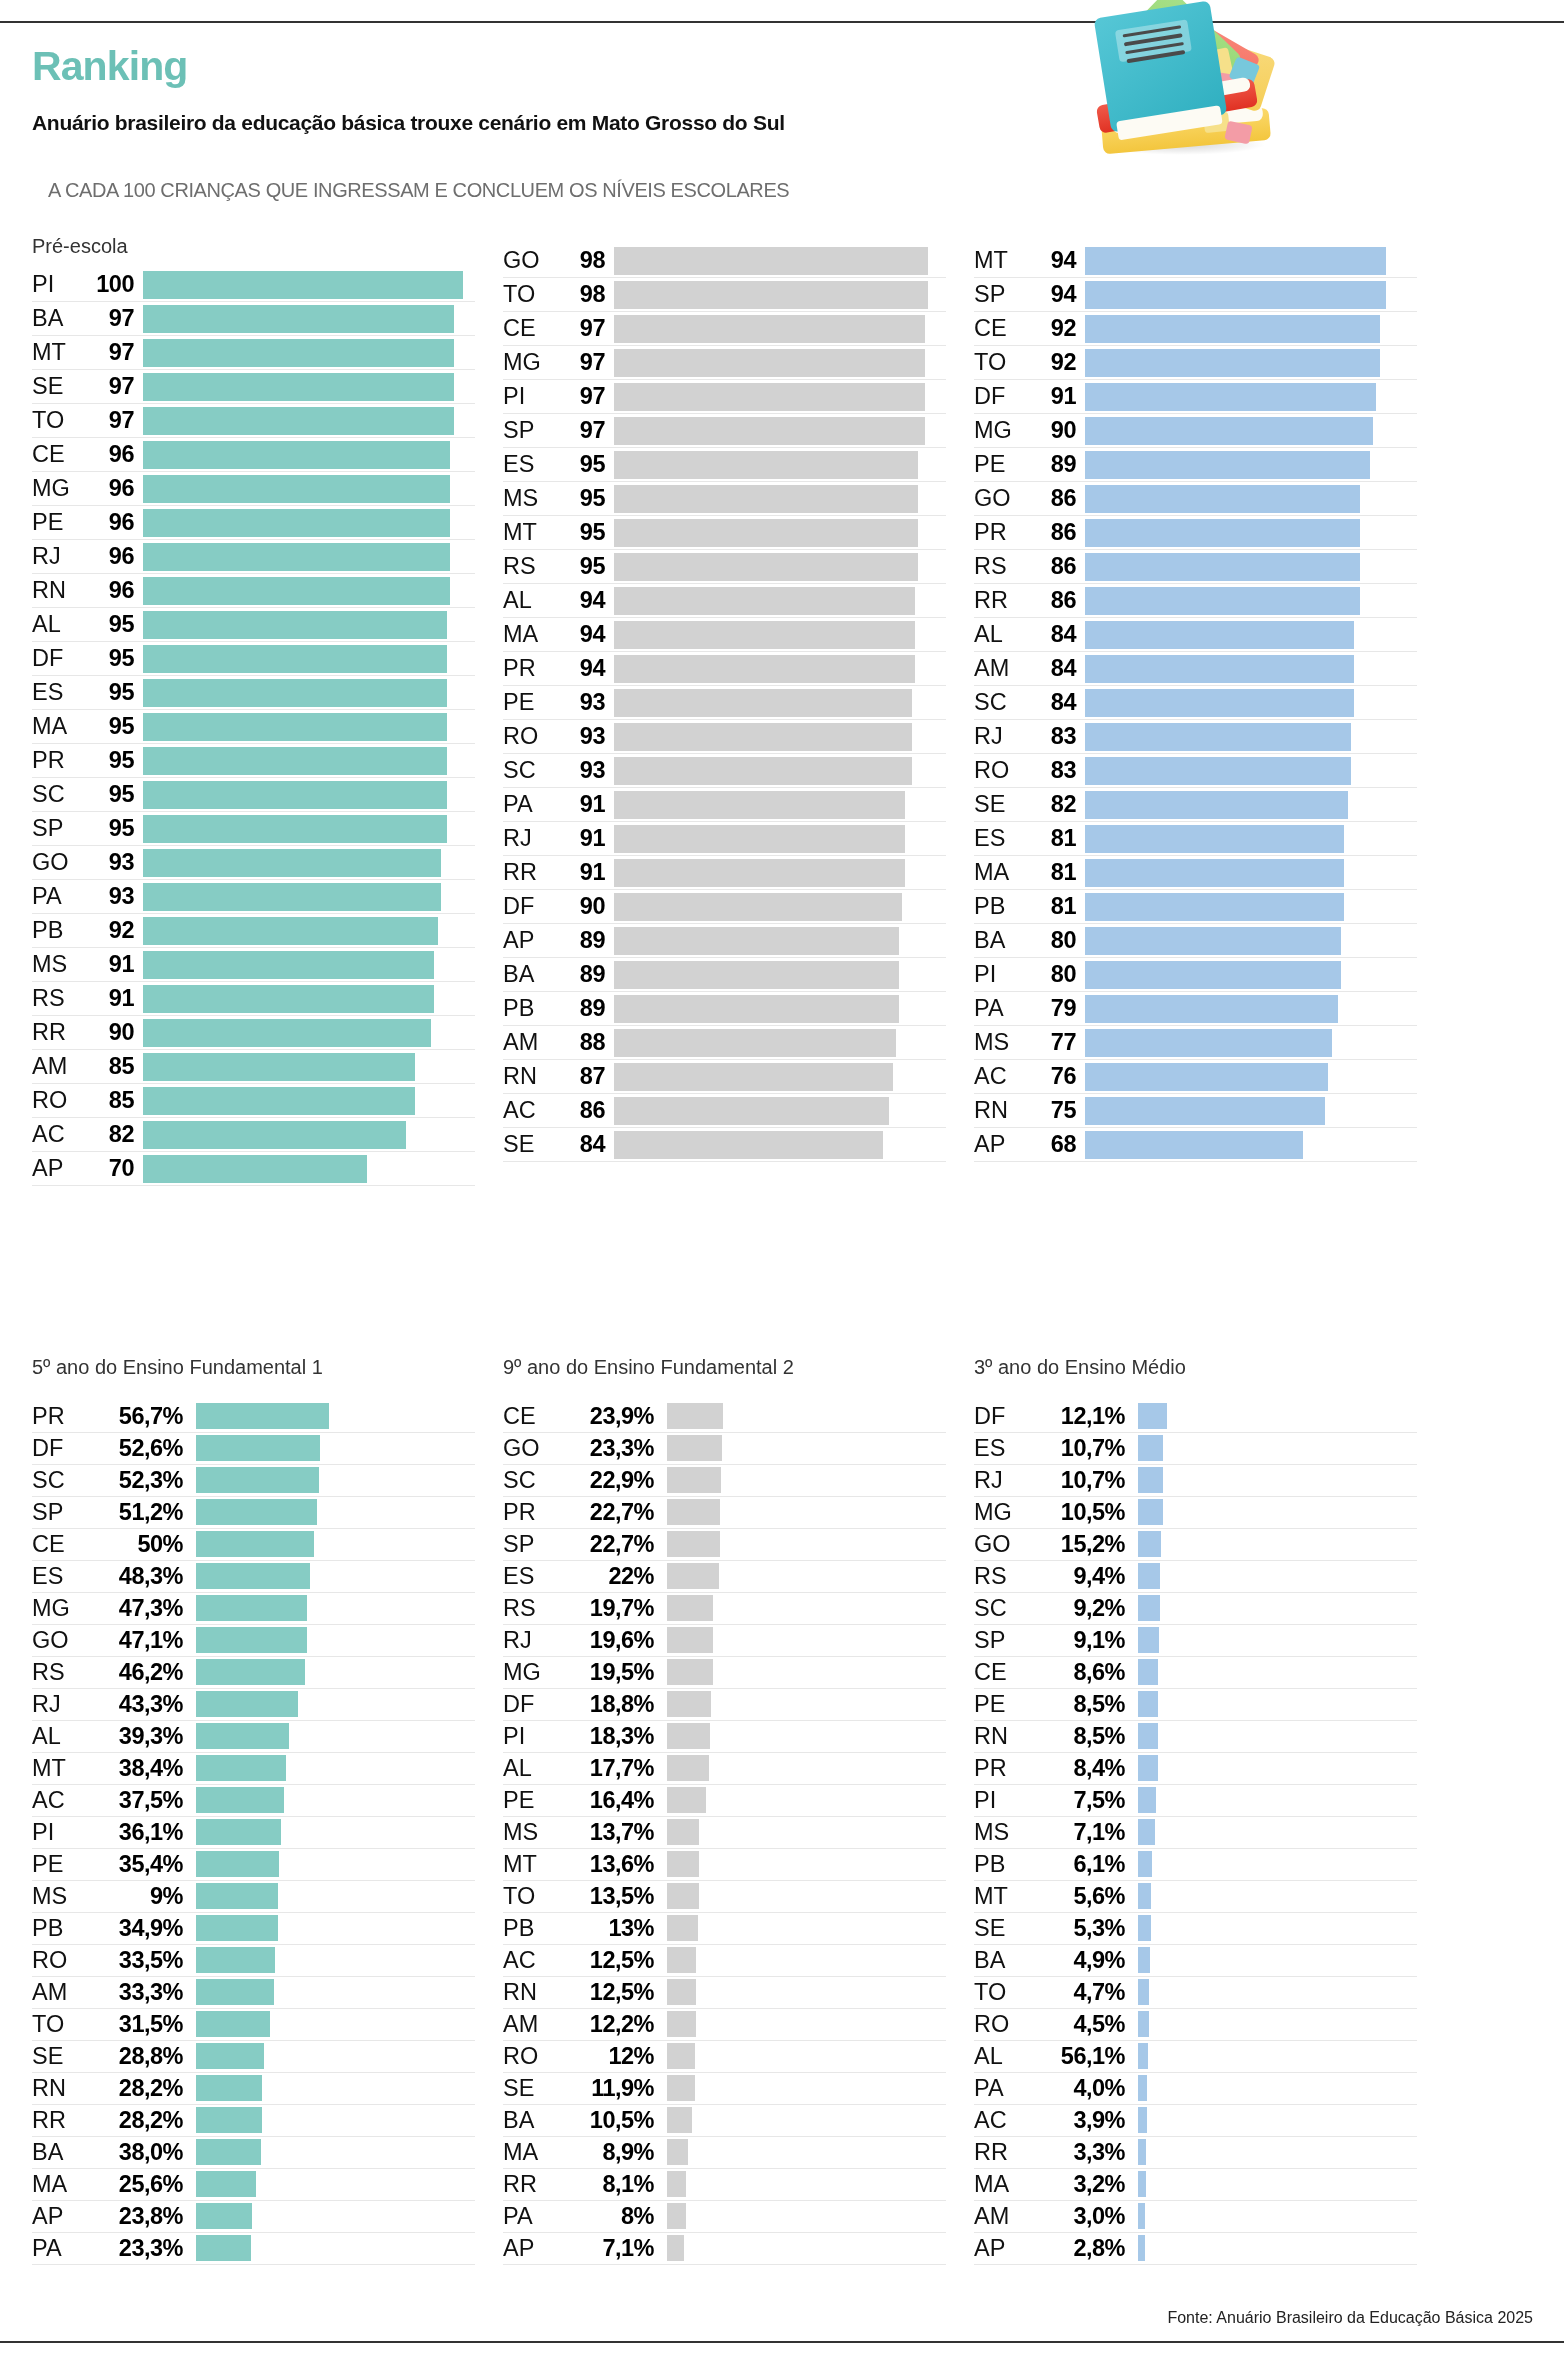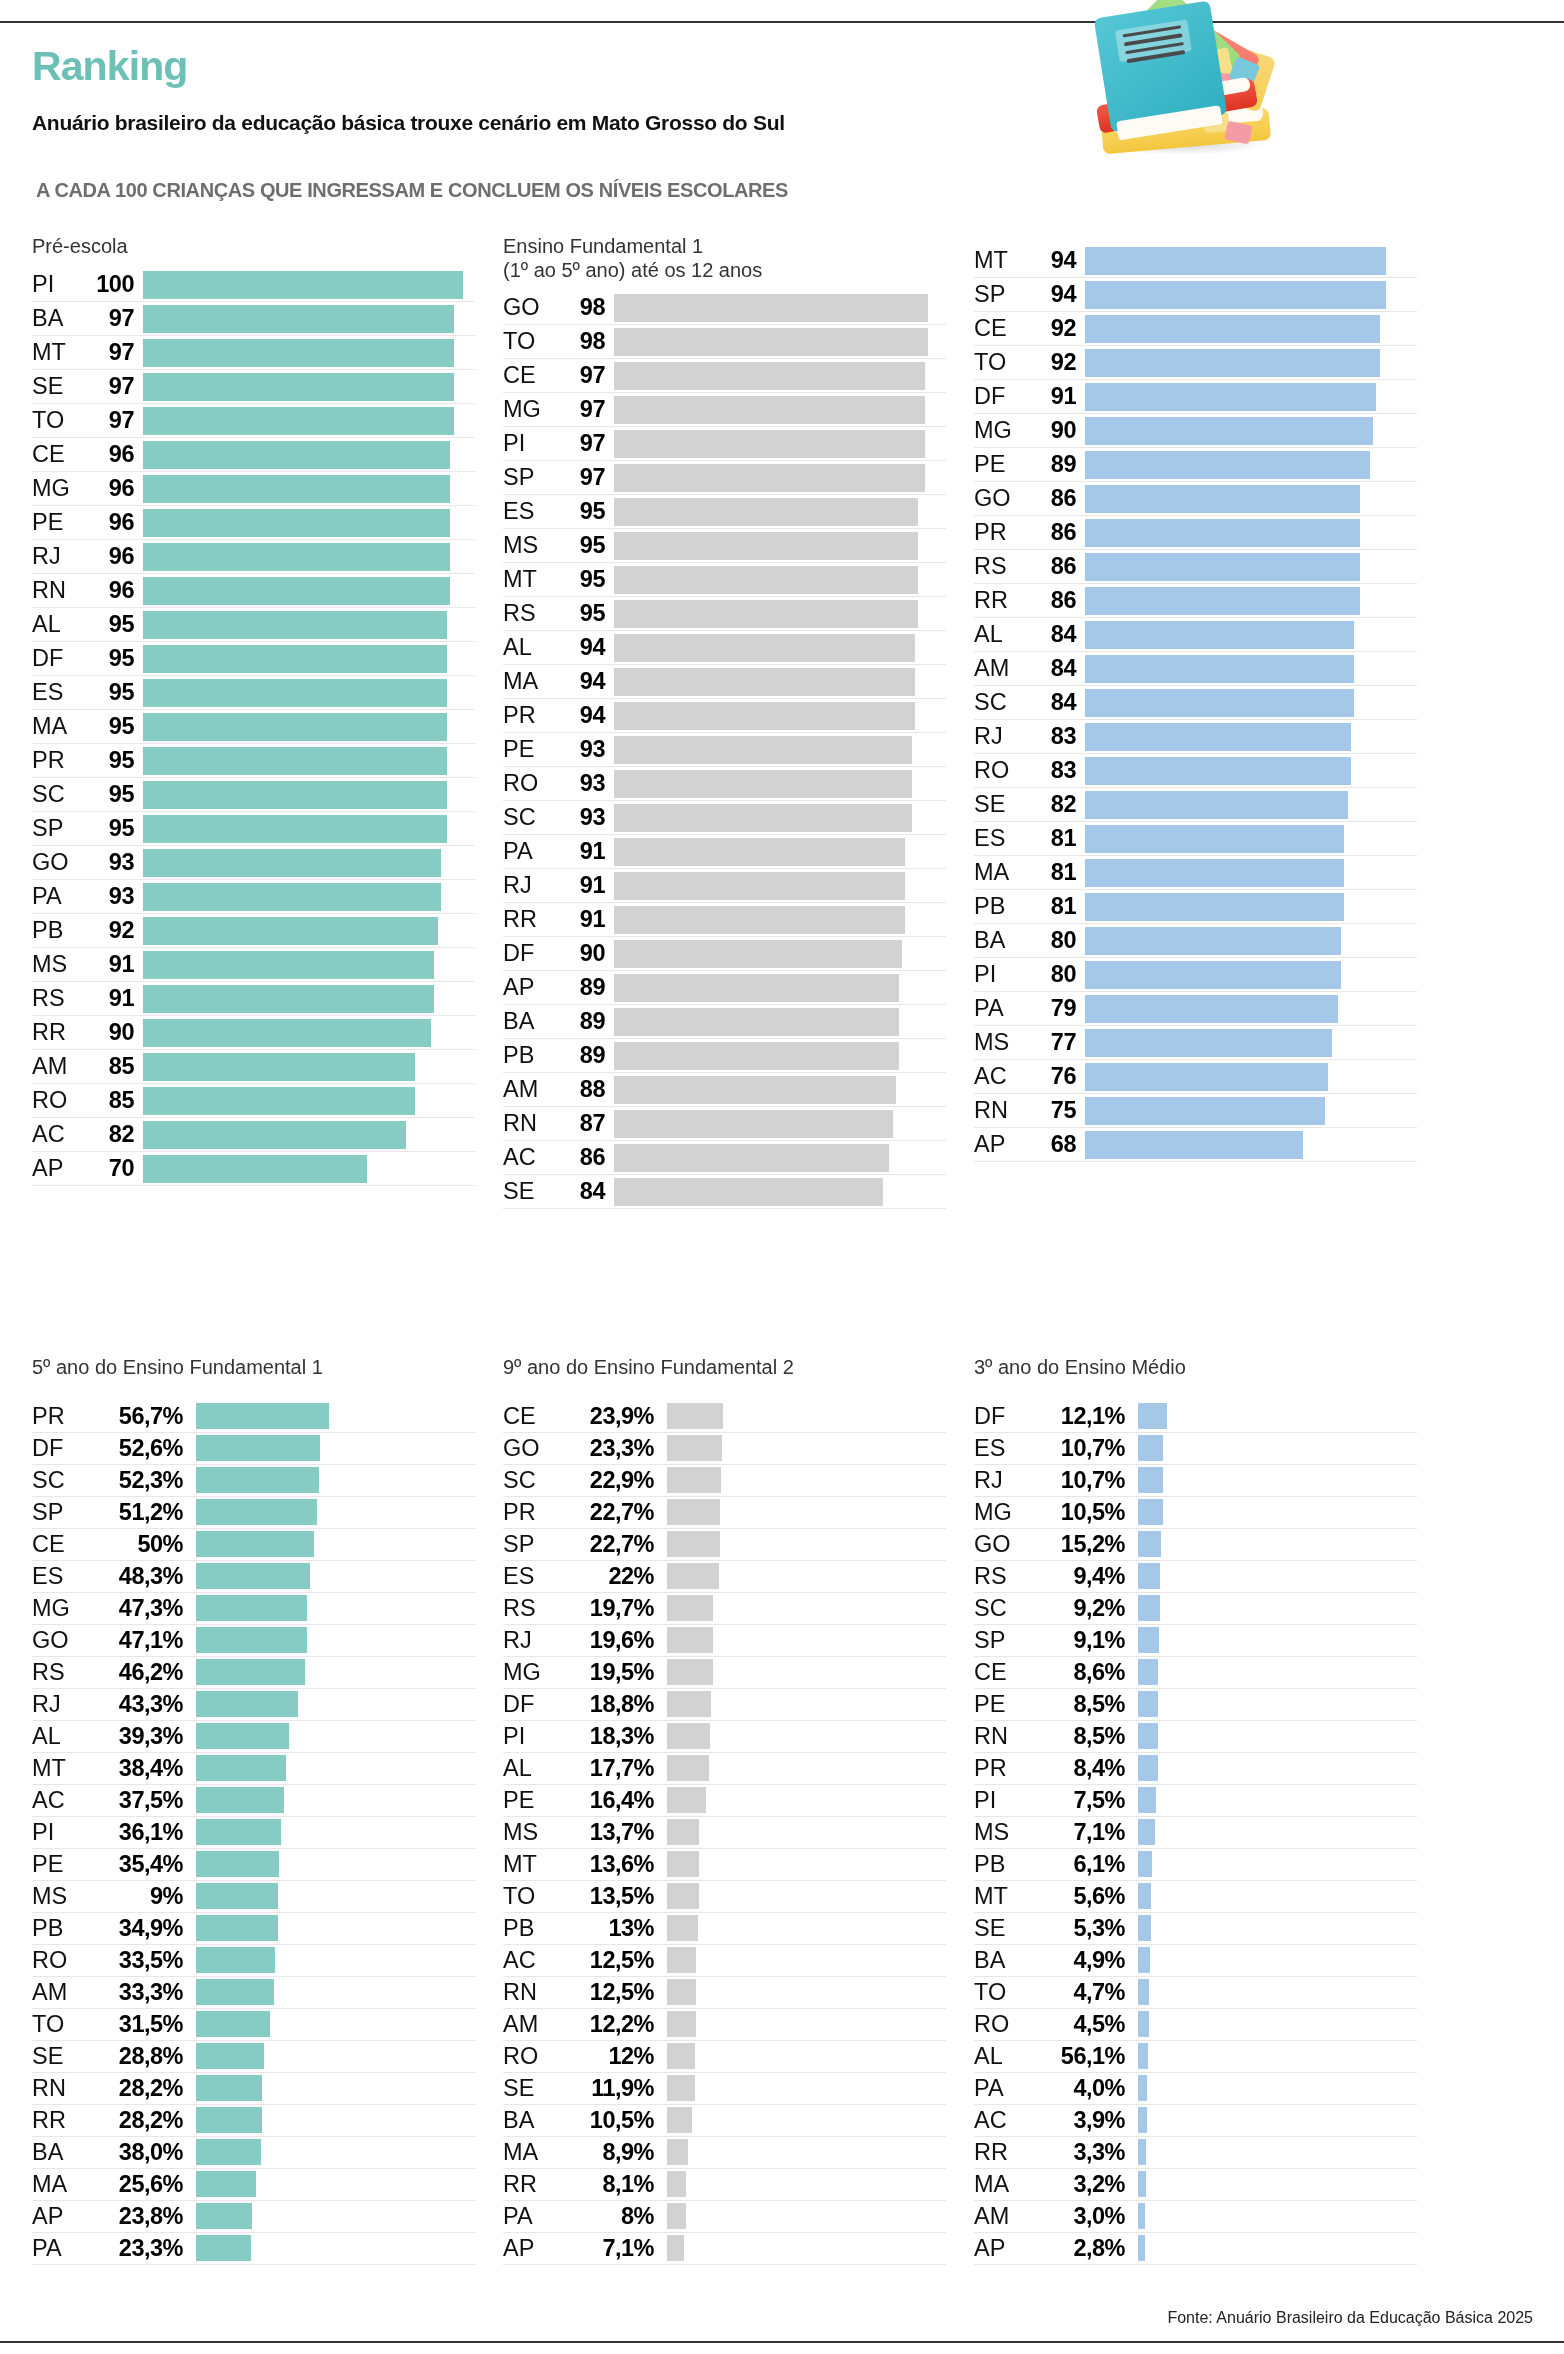--- a/index.html
+++ b/index.html
@@ -27,22 +27,22 @@
     position: absolute; left: 32px; top: 43px;
     font-size: 41px; font-weight: bold; letter-spacing: -0.9px;
     color: #6CC0B6;
   }
   .subtitle {
     position: absolute; left: 32px; top: 111px;
     font-size: 21px; font-weight: bold; color: #111;
     letter-spacing: -0.3px;
   }
   .section-head {
-    position: absolute; left: 36px;
-    font-size: 20px; font-weight: bold; color: #6e6e6e;
+    position: absolute; left: 48px;
+    font-size: 20px; font-weight: normal; color: #6e6e6e;
     letter-spacing: -0.4px;
   }
   #sec1-head { top: 179px; }
   #sec2-head { top: 1269px; }
 
   
   .books { position: absolute; left: 1089px; top: 1.9px; width: 198px; height: 160px; }
   .books .shadow {
     position: absolute; left: 7.5px; top: 132px; width: 169px; height: 21px;
     background: radial-gradient(ellipse at center, rgba(0,0,0,.17) 0%, rgba(0,0,0,0) 70%);
@@ -344,22 +344,20 @@
           <span class="uf">AP</span>
           <span class="val">70</span>
           <span class="track" style="width: 320px;">
             <span class="bar teal" style="display: block; width: 224px;"></span>
           </span>
         </div>
       </div>
   </div>
 
   <div class="col s1 s1c2">
-    <div class="col-title">Ensino Fundamental 1
-(1º ao 5º ano) até os 12 anos</div>
     <div class="rows">
         <div class="row">
           <span class="uf">GO</span>
           <span class="val">98</span>
           <span class="track" style="width: 320px;">
             <span class="bar gray" style="display: block; width: 314px;"></span>
           </span>
         </div>
         <div class="row">
           <span class="uf">TO</span>

